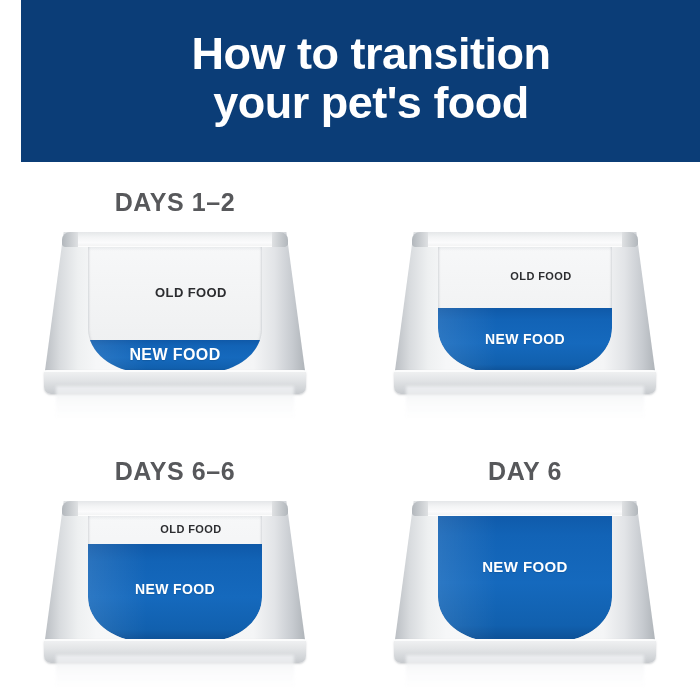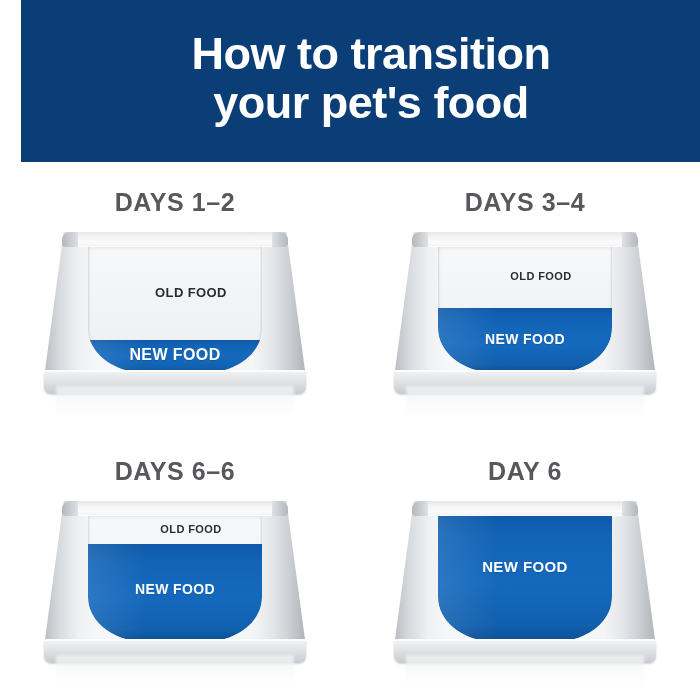--- a/index.html
+++ b/index.html
@@ -173,21 +173,20 @@
           <div class="food-label label-old" style="font-size: 13px; top: 42.315px;">OLD FOOD</div>
           <div class="food-label label-new" style="font-size: 16px; top: 102.955px;">NEW FOOD</div>
         </div>
         <div class="bowl-rim"></div>
         <div class="bowl-base"></div>
         <div class="bowl-reflection"></div>
       </div>
     </div>
 
     <div class="panel panel-1">
-      <div class="panel-label">DAYS 3–4</div>
       <div class="bowl-wrap">
         <div class="bowl-body"></div>
         <div class="bowl-inner">
           <div class="food-fill" style="height: 50%;"></div>
           <div class="food-label label-old" style="font-size: 11px; top: 27.43px;">OLD FOOD</div>
           <div class="food-label label-new" style="font-size: 14px; top: 88.07px;">NEW FOOD</div>
         </div>
         <div class="bowl-rim"></div>
         <div class="bowl-base"></div>
         <div class="bowl-reflection"></div>

